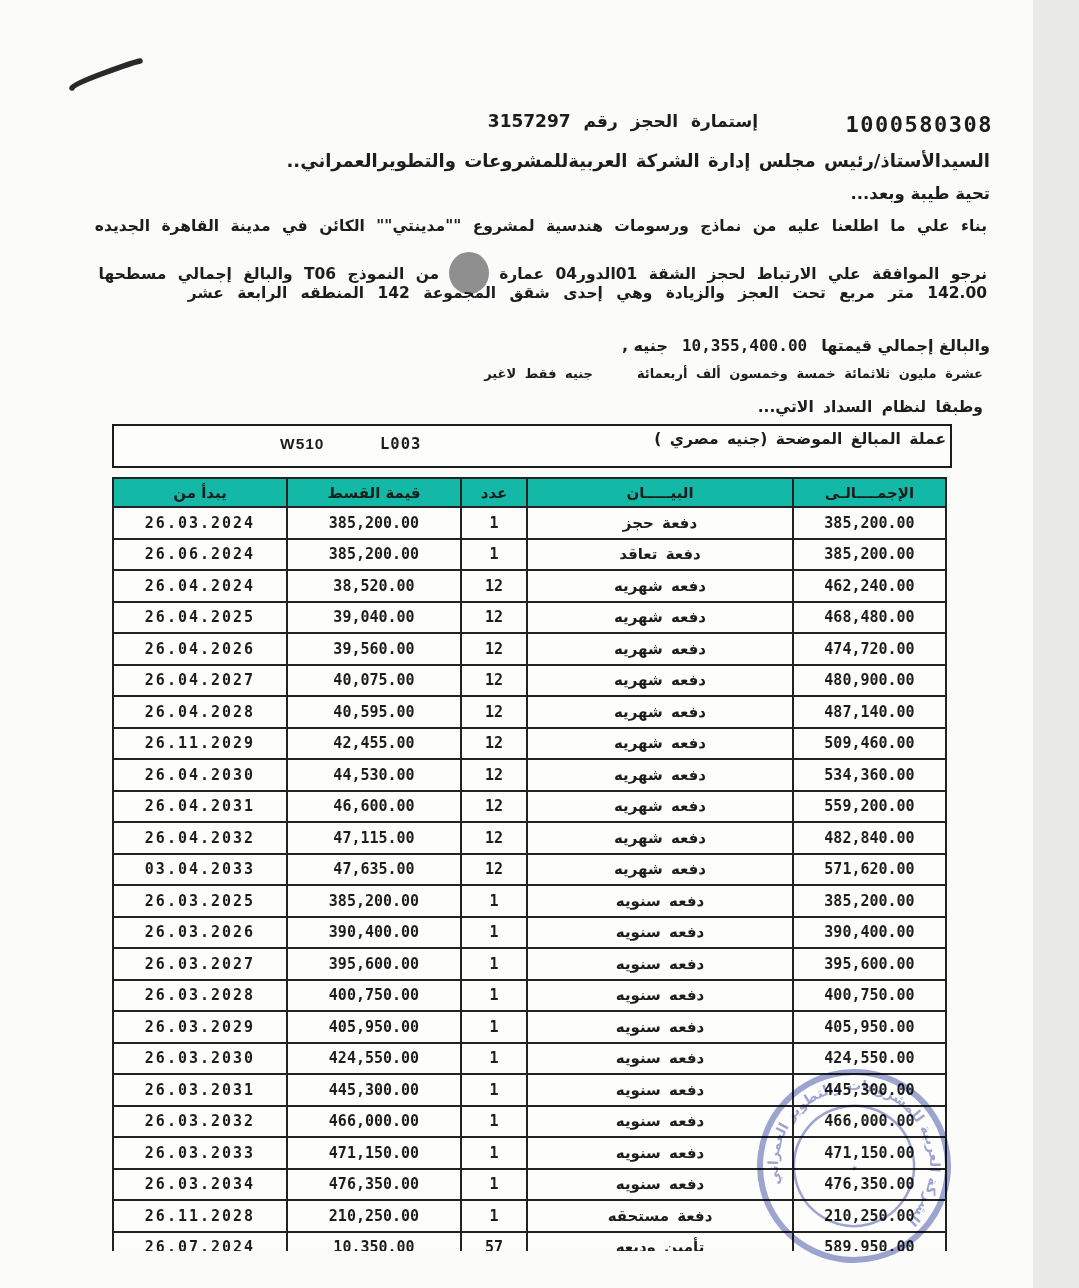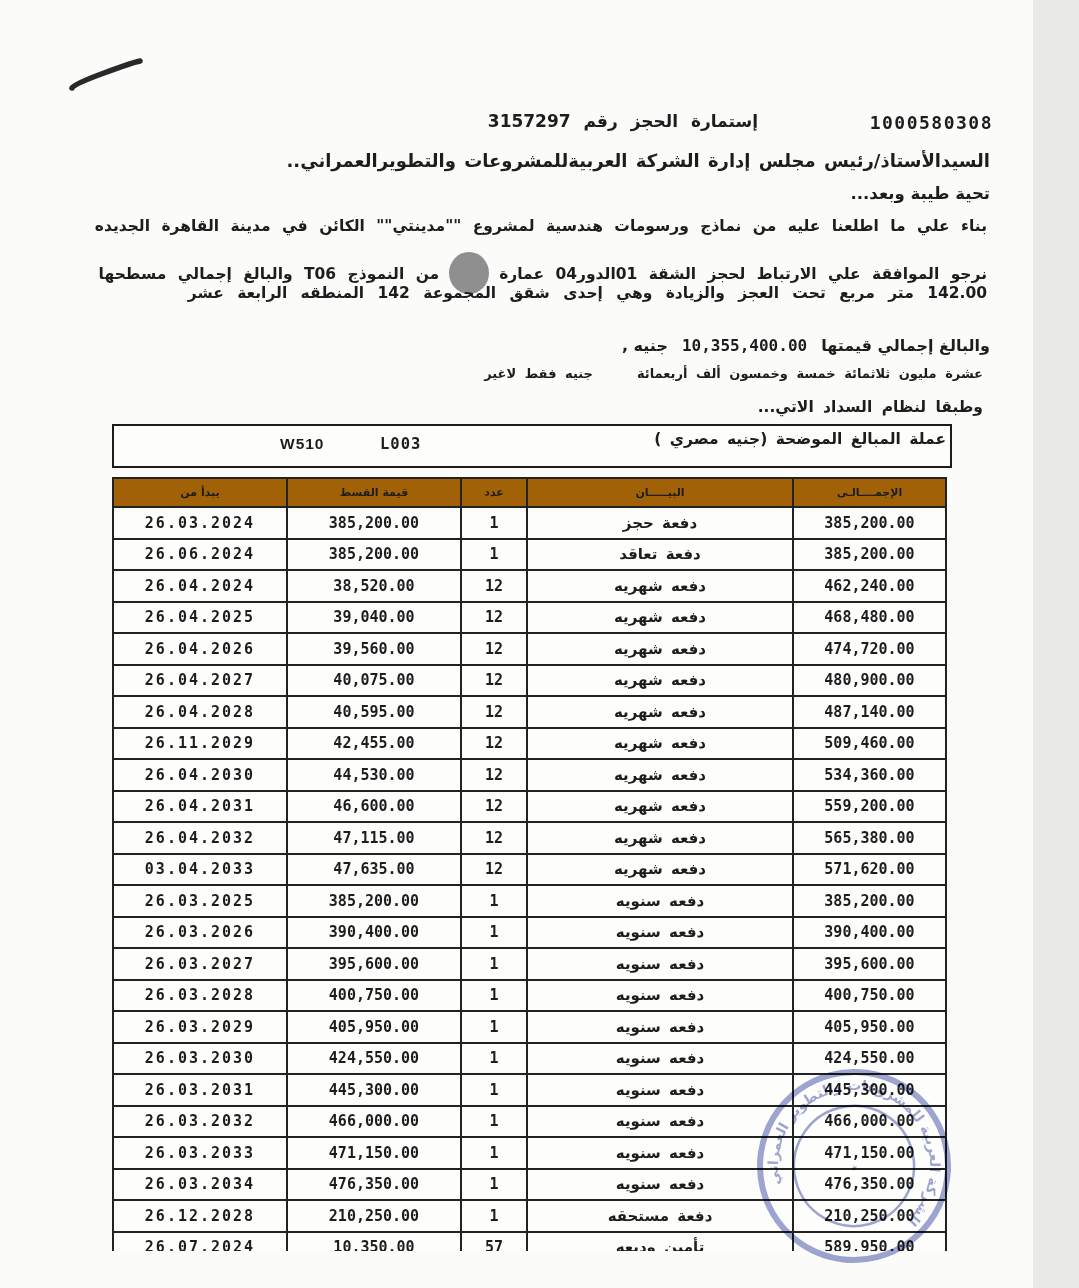--- a/index.html
+++ b/index.html
@@ -5,21 +5,21 @@
   html,body{margin:0;padding:0;}
   body{
     width:1079px;height:1288px;position:relative;overflow:hidden;
     background:#fbfbfa;color:#1d1d1d;
     font-family:"DejaVu Sans",sans-serif;
   }
   .edge-strip{position:absolute;top:0;right:0;width:46px;height:1288px;background:#e9e9e8;}
   .abs{position:absolute;}
   .rtl{direction:rtl;unicode-bidi:plaintext;}
   .doc-number{top:112px;right:86px;font-family:"DejaVu Sans Mono","DejaVu Sans",sans-serif;
-    font-size:18px;font-weight:700;letter-spacing:1.5px;}
+    font-size:22px;font-weight:700;letter-spacing:1.5px;}
   .form-title{top:111px;right:321px;font-size:17px;font-weight:700;word-spacing:7px;}
   .greeting{top:150px;right:89px;font-size:18px;font-weight:700;word-spacing:2px;}
   .salutation{top:184px;right:89px;font-size:16.5px;font-weight:700;}
   .bodyline{font-size:15.5px;font-weight:700;word-spacing:6px;text-align:right;}
   .l1{top:217px;right:92px;}
   .l2{top:252px;right:92px;}
   .l3{top:284px;right:92px;word-spacing:8px;}
   .redaction{display:inline-block;width:40px;height:42px;border-radius:50%;
     background:#8f8f8f;vertical-align:-15px;margin:0 10px;}
   .totline{top:336px;right:89px;font-size:16px;font-weight:700;}
@@ -31,21 +31,21 @@
     background:#fdfdfc;direction:rtl;}
   .currency-bar .note{position:absolute;right:4px;top:4px;font-size:15.5px;font-weight:700;word-spacing:3px;}
   .currency-bar .codew{position:absolute;left:166px;top:9px;font-family:Liberation Sans, sans-serif;
     font-size:15.5px;font-weight:700;letter-spacing:1px;}
   .currency-bar .codel{position:absolute;left:266px;top:9px;font-family:"DejaVu Sans Mono","DejaVu Sans",sans-serif;
     font-size:15.5px;font-weight:700;letter-spacing:1px;}
   .table-clip{left:112px;top:477px;width:837px;height:774px;overflow:hidden;}
   table.schedule{border-collapse:collapse;direction:rtl;width:833px;table-layout:fixed;}
   table.schedule th,table.schedule td{border:2px solid #222;padding:0 4px;
     font-size:15px;font-weight:700;text-align:center;white-space:nowrap;overflow:hidden;}
-  table.schedule th{height:27px;background:#a16207;font-size:11px;}
+  table.schedule th{height:27px;background:#14b8a6;font-size:15px;}
   table.schedule td{height:29.5px;background:#fdfdfc;
     font-family:"DejaVu Sans Mono","DejaVu Sans",sans-serif;}
   table.schedule td.c-description{font-family:"DejaVu Sans",sans-serif;word-spacing:3px;}
   table.schedule td.c-start{letter-spacing:2px;}
   col.w-total{width:153px;} col.w-desc{width:266px;} col.w-count{width:66px;}
   col.w-inst{width:174px;} col.w-start{width:174px;}
   .stamp{left:750px;top:1062px;width:208px;height:208px;opacity:.5;
     transform:rotate(-14deg);mix-blend-mode:multiply;pointer-events:none;}
   .penmark{left:60px;top:48px;width:96px;height:52px;}
 </style>
@@ -166,21 +166,21 @@
           <td class="c-start">26.04.2030</td>
         </tr>
         <tr>
           <td class="c-total">559,200.00</td>
           <td class="c-description">دفعه شهريه</td>
           <td class="c-count">12</td>
           <td class="c-installment">46,600.00</td>
           <td class="c-start">26.04.2031</td>
         </tr>
         <tr>
-          <td class="c-total">565,380.00</td>
+          <td class="c-total">482,840.00</td>
           <td class="c-description">دفعه شهريه</td>
           <td class="c-count">12</td>
           <td class="c-installment">47,115.00</td>
           <td class="c-start">26.04.2032</td>
         </tr>
         <tr>
           <td class="c-total">571,620.00</td>
           <td class="c-description">دفعه شهريه</td>
           <td class="c-count">12</td>
           <td class="c-installment">47,635.00</td>
@@ -254,21 +254,21 @@
           <td class="c-description">دفعه سنويه</td>
           <td class="c-count">1</td>
           <td class="c-installment">476,350.00</td>
           <td class="c-start">26.03.2034</td>
         </tr>
         <tr>
           <td class="c-total">210,250.00</td>
           <td class="c-description">دفعة مستحقه</td>
           <td class="c-count">1</td>
           <td class="c-installment">210,250.00</td>
-          <td class="c-start">26.12.2028</td>
+          <td class="c-start">26.11.2028</td>
         </tr>
         <tr>
           <td class="c-total">589,950.00</td>
           <td class="c-description">تأمين وديعه</td>
           <td class="c-count">57</td>
           <td class="c-installment">10,350.00</td>
           <td class="c-start">26.07.2024</td>
         </tr>
       </tbody>
   </table>

